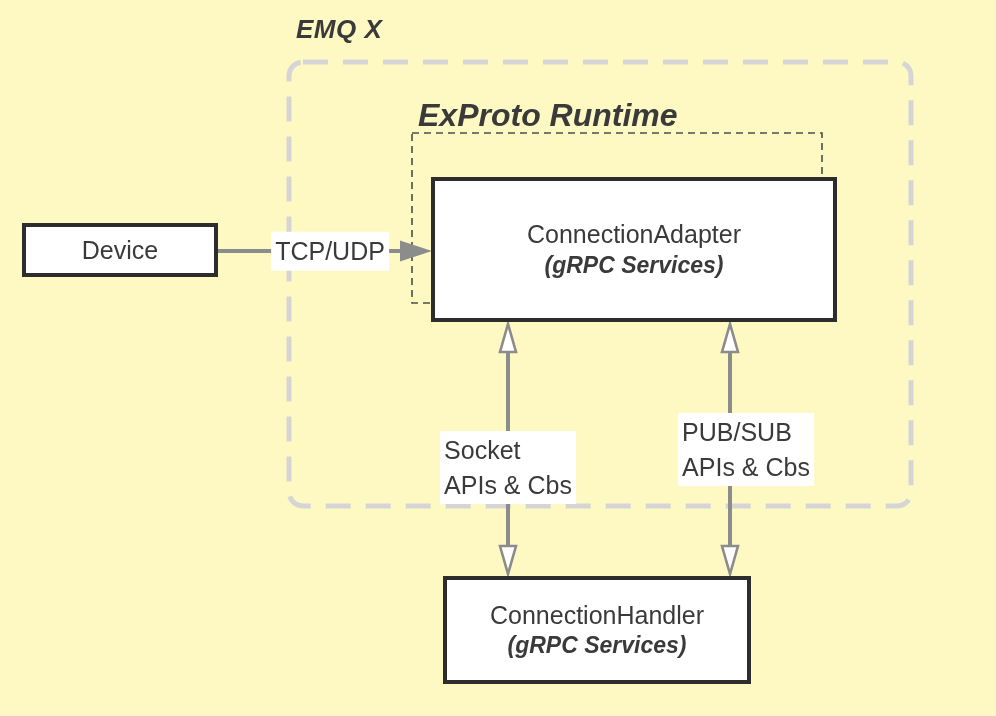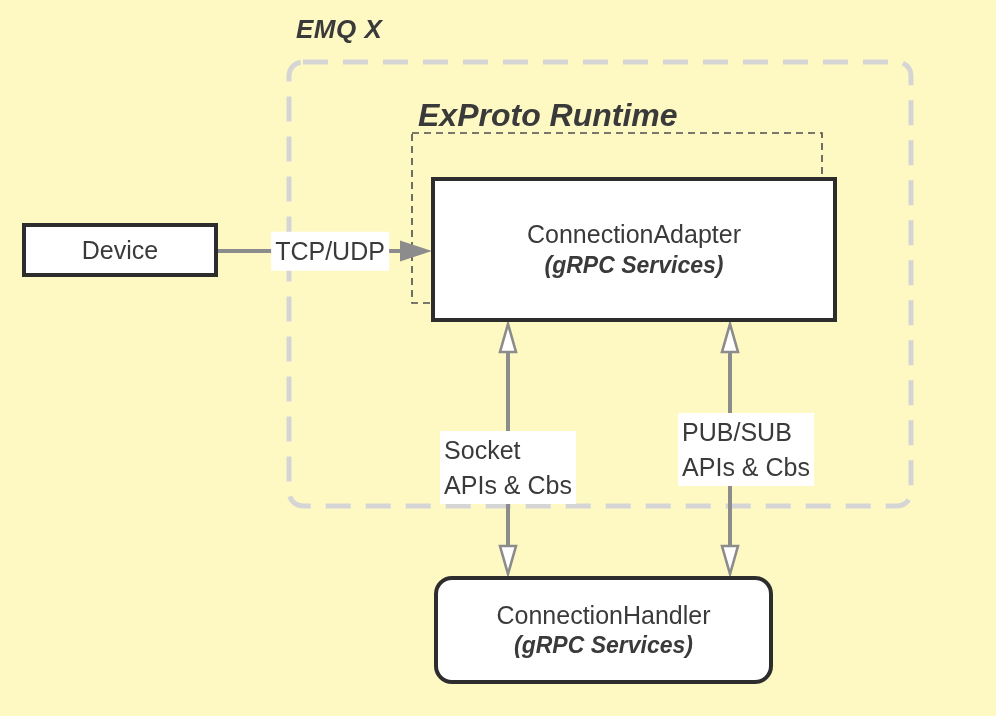--- a/index.html
+++ b/index.html
@@ -40,25 +40,24 @@
     height: 54px;
     font-size: 27px;
   }
   .node-adapter {
     left: 431px;
     top: 177px;
     width: 406px;
     height: 145px;
   }
   .node-handler {
-    left: 434px;
+    left: 443px;
     top: 576px;
-    width: 339px;
+    width: 308px;
     height: 108px;
-    border-radius: 18px;
   }
   .node-title {
     font-size: 25px;
     line-height: 1.3;
     color: #3a3a3a;
   }
   .node-subtitle {
     font-size: 23px;
     font-style: italic;
     line-height: 1.3;

